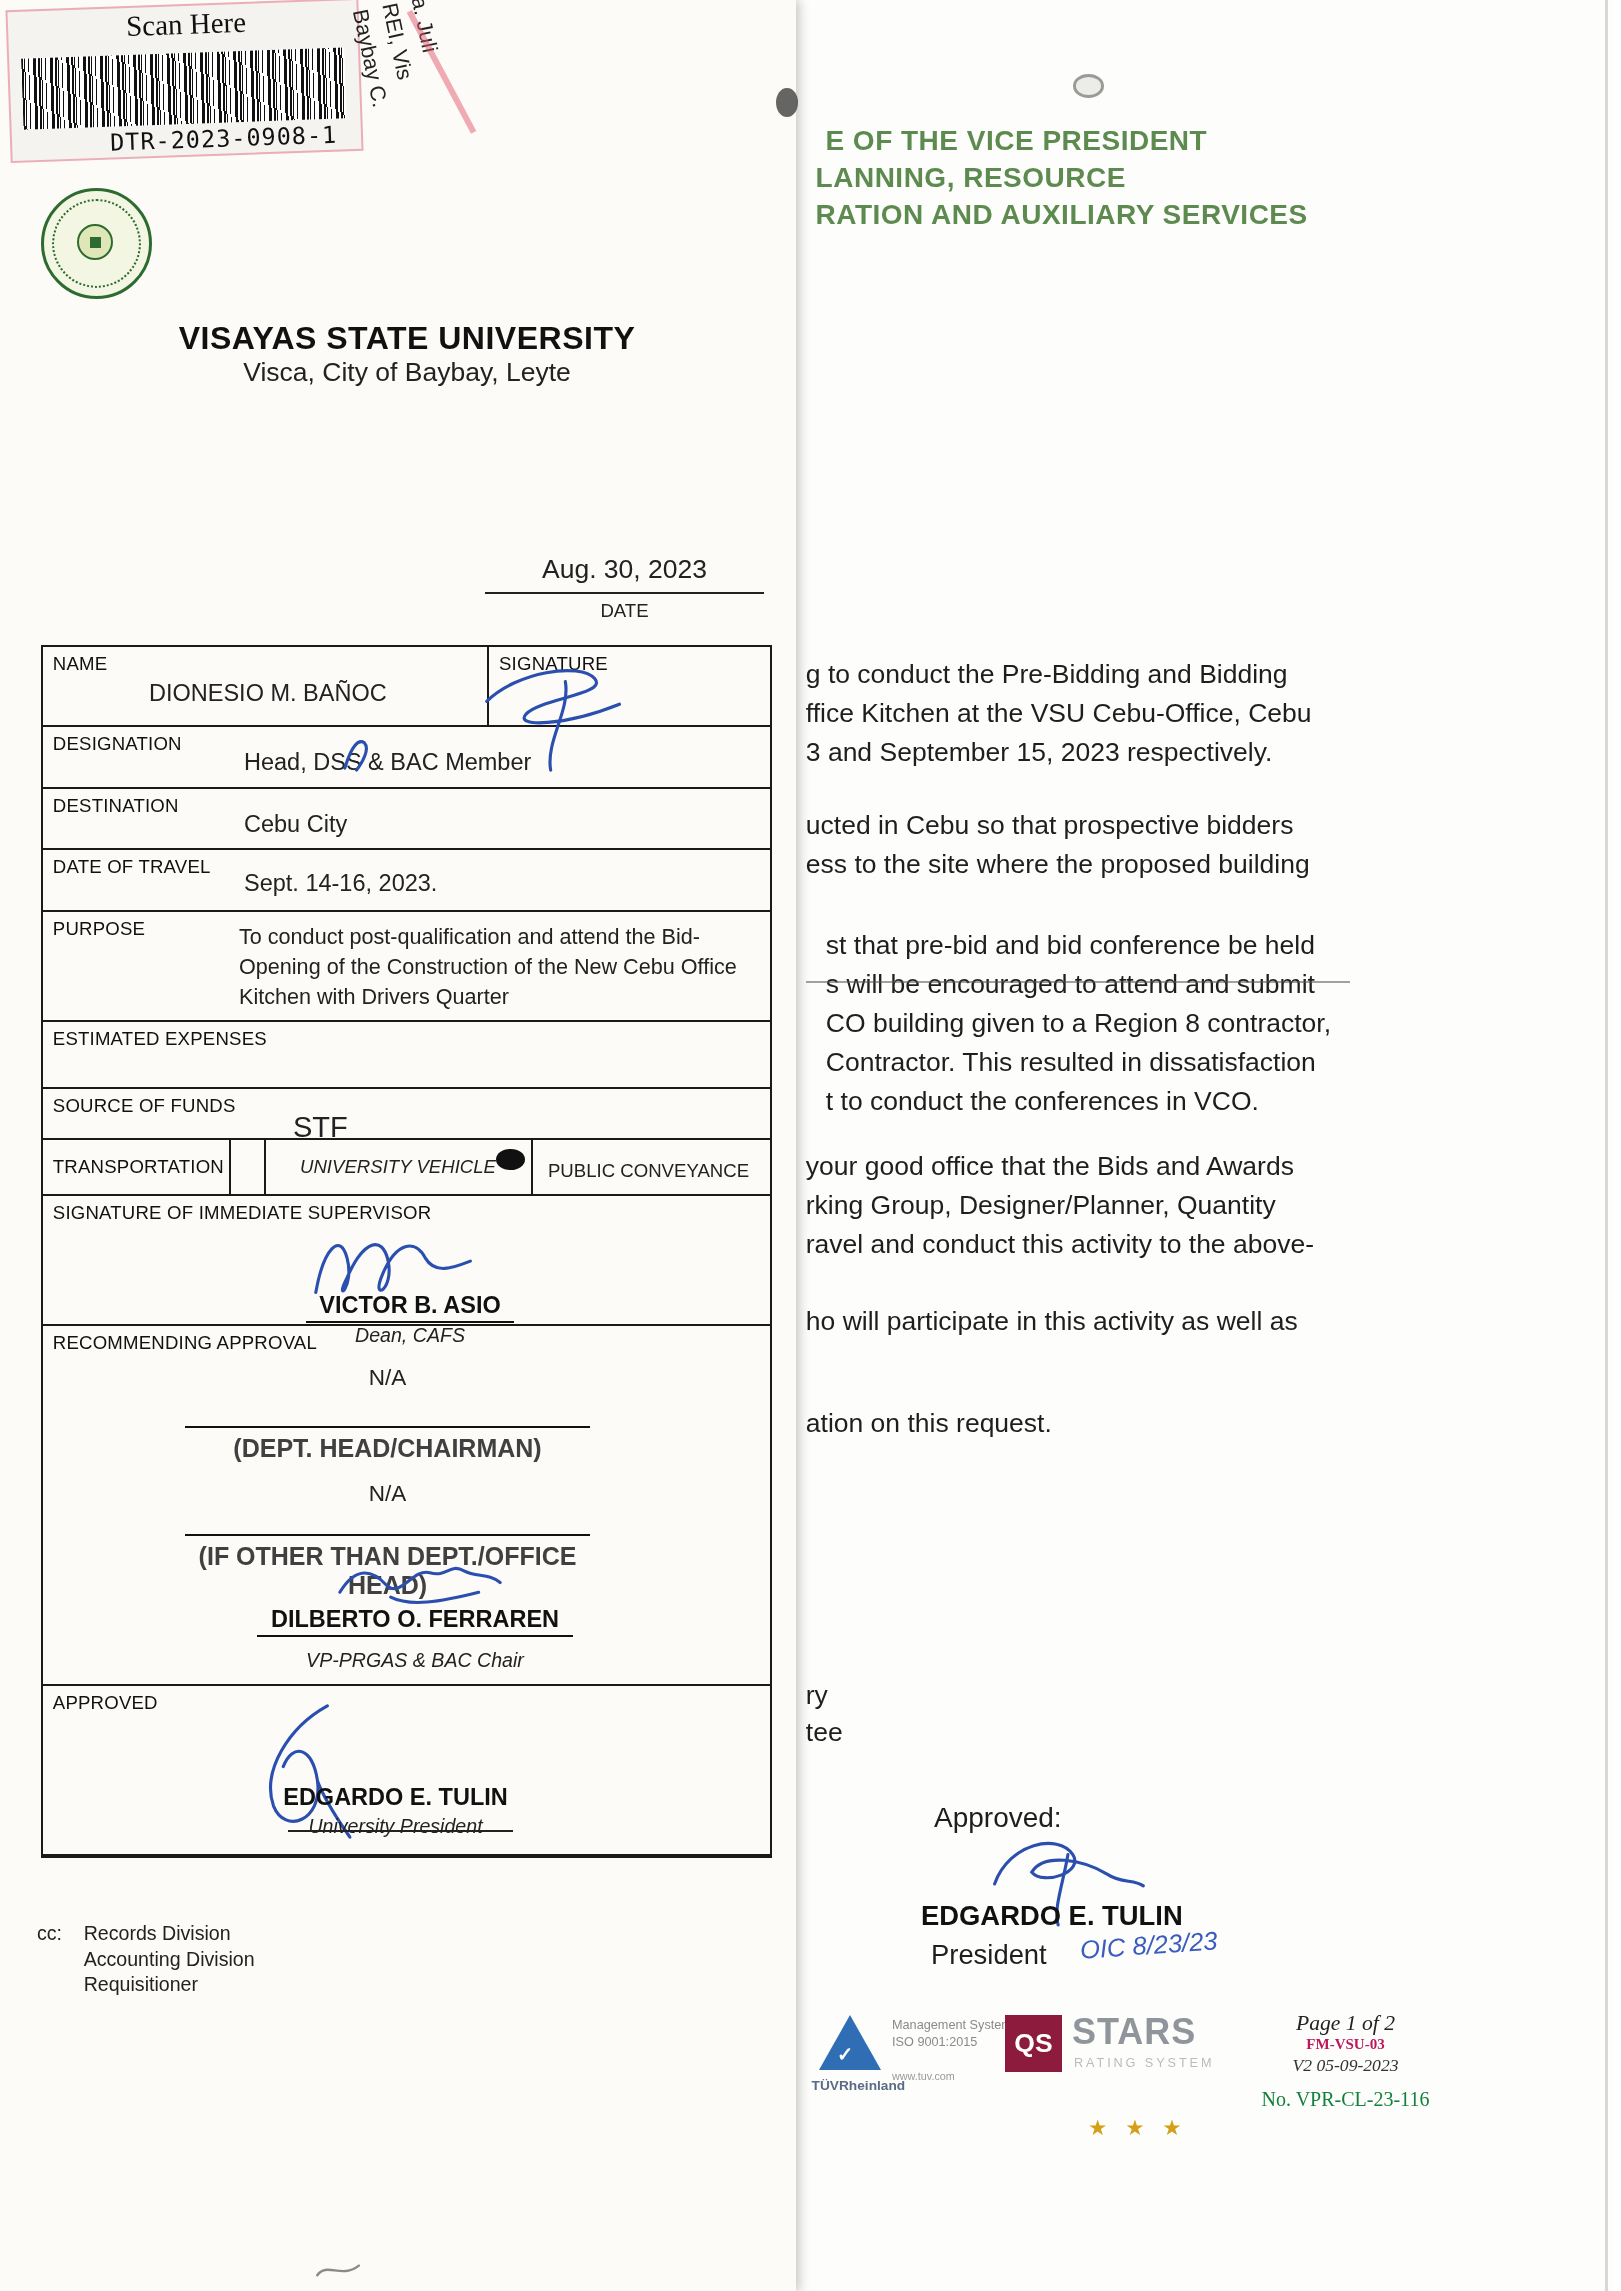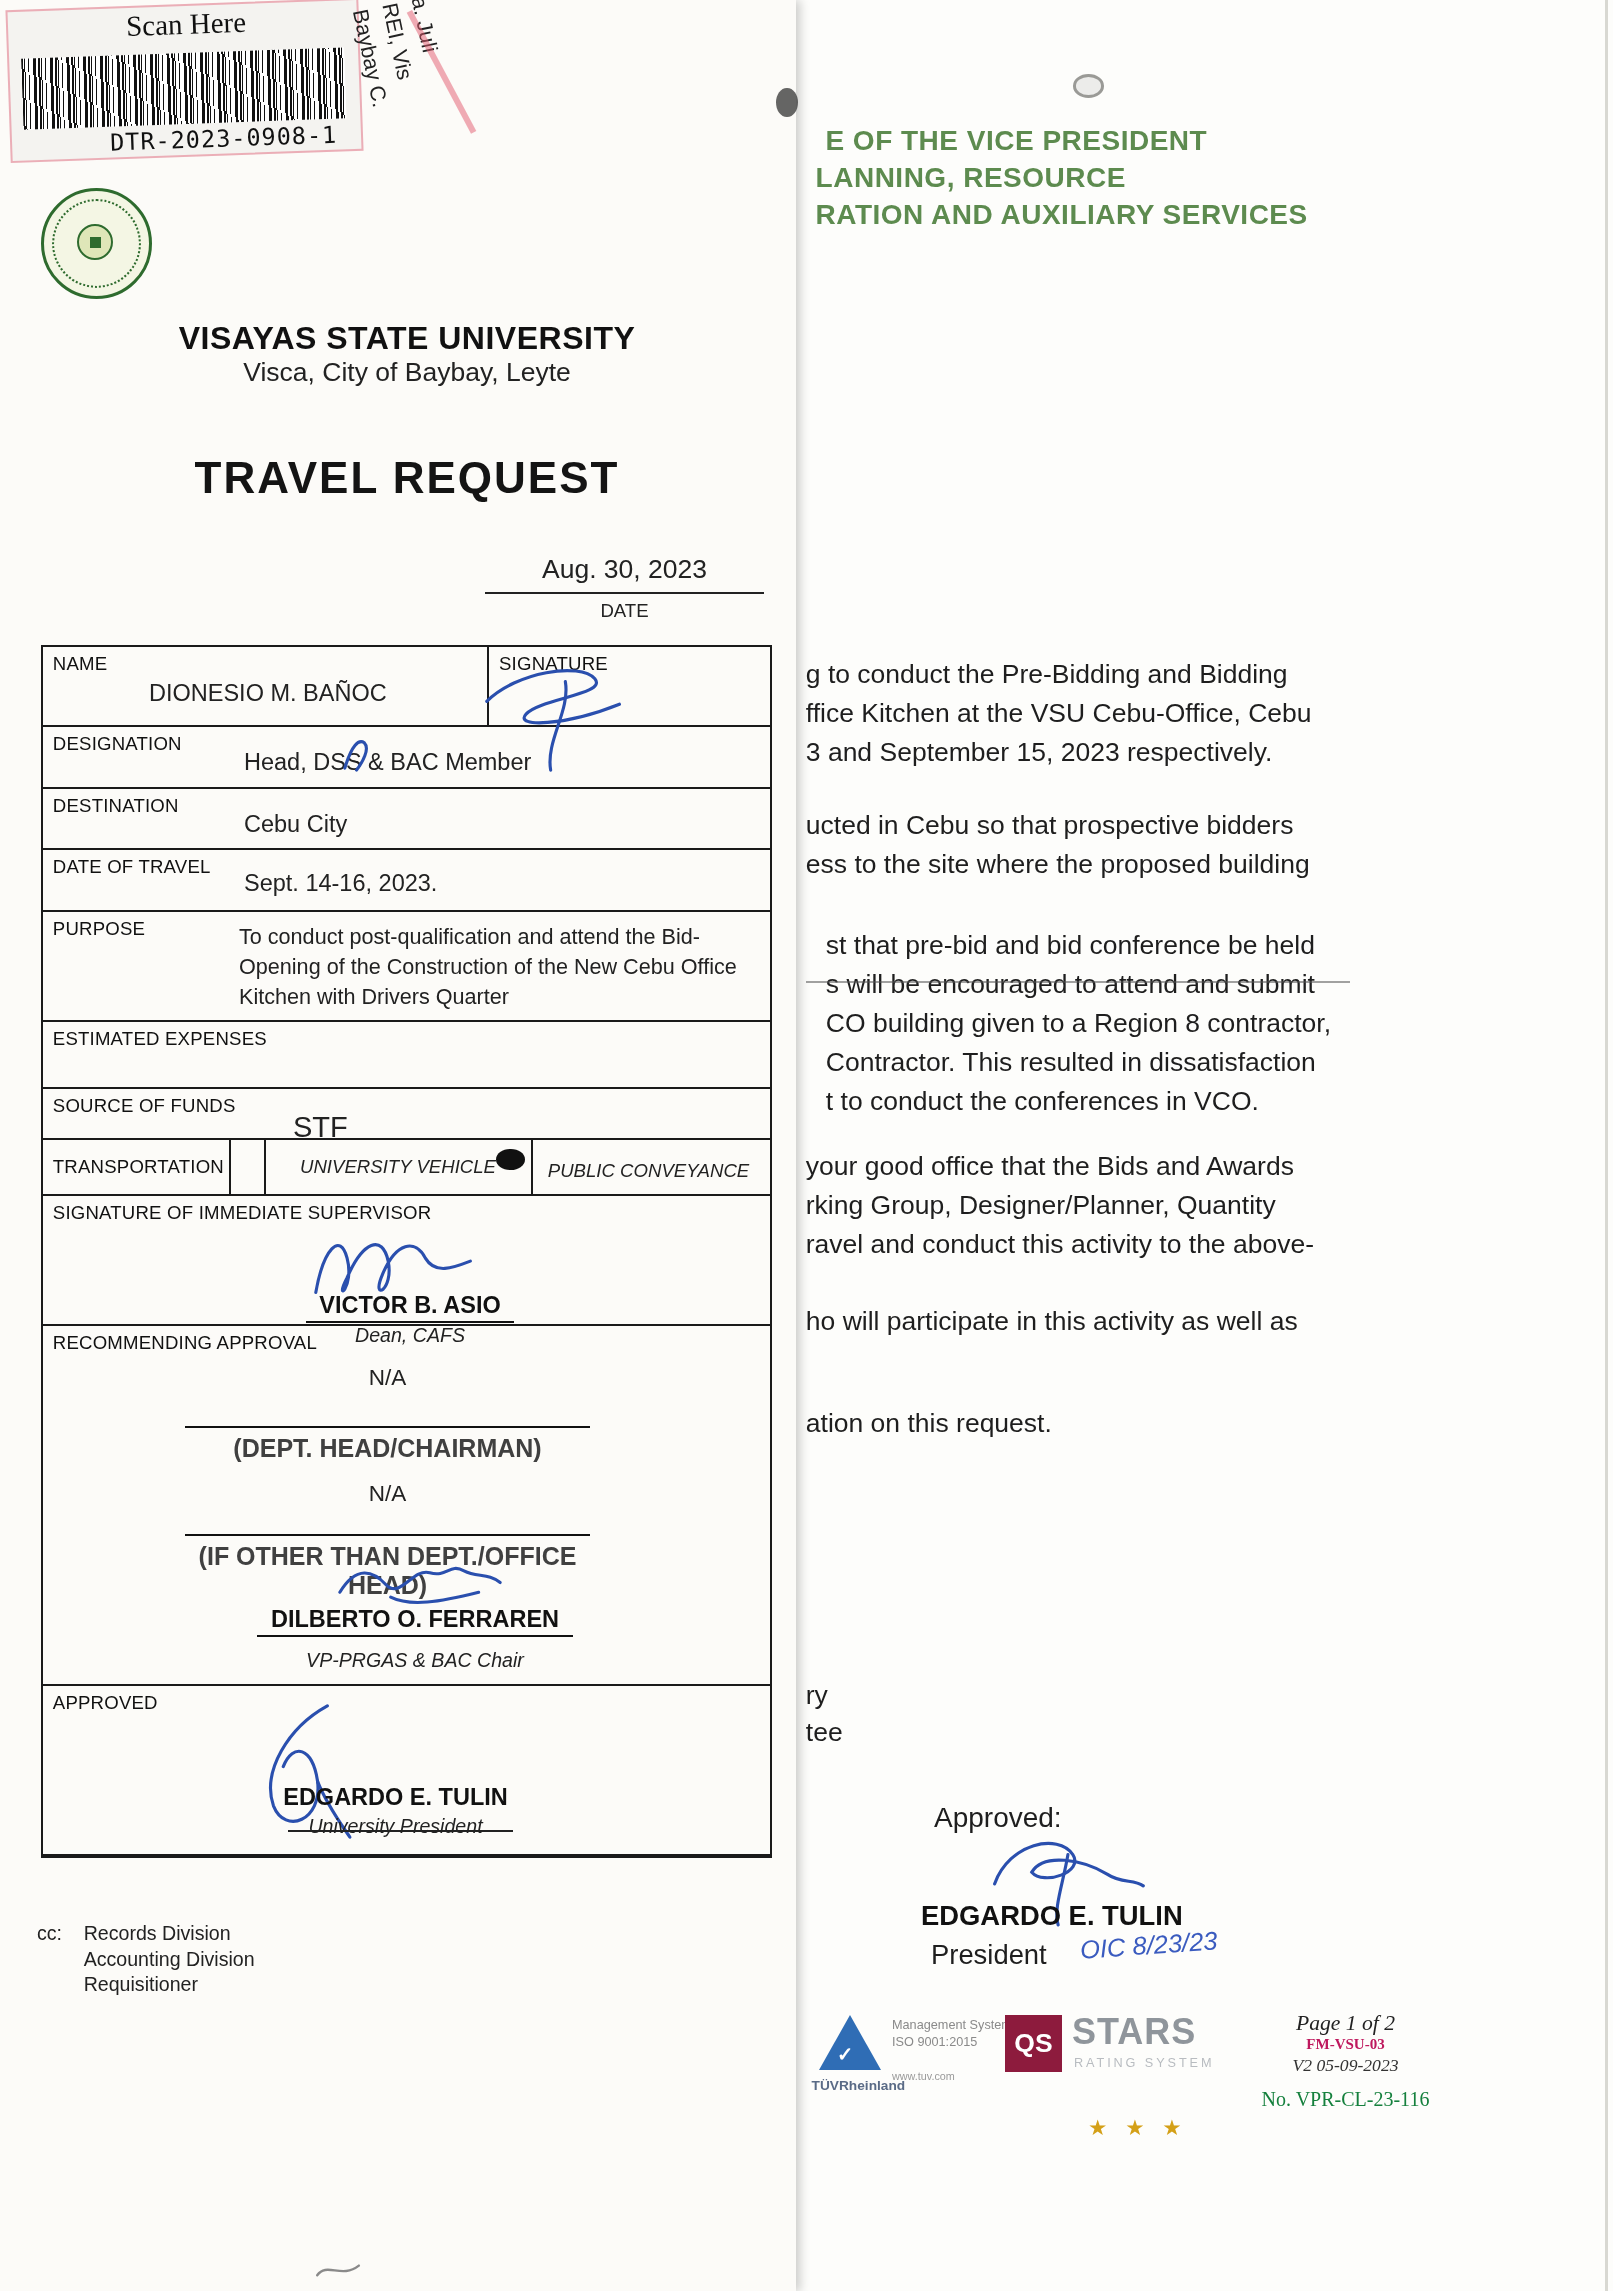--- a/index.html
+++ b/index.html
@@ -193,21 +193,20 @@
 
     <div id="seal">
       <div class="ring2"></div>
       <div class="core">
         <div class="sq"></div>
       </div>
     </div>
 
     <div class="uni-name">VISAYAS STATE UNIVERSITY</div>
     <div class="uni-loc">Visca, City of Baybay, Leyte</div>
-    <div class="form-title">TRAVEL REQUEST</div>
 
     <div class="date-value">Aug. 30, 2023</div>
     <div class="date-line"></div>
     <div class="date-caption">DATE</div>
 
     <div id="form-table">
 
       <div class="row" style="height:80px;">
         <span class="flabel">NAME</span>
         <span class="fvalue" style="left:106px;top:33px;">DIONESIO M. BAÑOC</span>
@@ -248,21 +247,21 @@
         <span class="fvalue" style="left:250px;top:21.6px;font-size:29px;">STF</span>
       </div>
 
       <div class="row" style="height:56px;">
         <span class="flabel" style="top:15.7px;">TRANSPORTATION</span>
         <div class="vline" style="left:186px;"></div>
         <div class="vline" style="left:221px;"></div>
         <span class="fvalue" style="left:221px;top:15.7px;width:268px;text-align:center;font-size:18.6px;font-style:italic;">UNIVERSITY VEHICLE</span>
         <div class="abs" style="left:453px;top:8.8px;width:29px;height:21.6px;background:#111;border-radius:50%;"></div>
         <div class="vline" style="left:488px;"></div>
-        <span class="fvalue" style="left:488px;top:19.6px;width:235px;text-align:center;font-size:18.6px;font-style:italic;">PUBLIC CONVEYANCE</span>
+        <span class="fvalue" style="left:488px;top:19.6px;width:235px;text-align:center;font-size:18.6px;">PUBLIC CONVEYANCE</span>
       </div>
 
       <div class="row" style="height:130px;">
         <span class="flabel">SIGNATURE OF IMMEDIATE SUPERVISOR</span>
         <svg class="sig" style="left:263px;top:17.6px;" width="181" height="103" viewBox="0 0 185 105">
           <path d="M10,80 C18,35 35,18 42,45 C50,75 28,92 42,65 C58,28 78,20 84,48 C90,78 66,90 78,62 C92,28 112,25 122,45 C132,62 150,55 168,48"></path>
         </svg>
         <div class="abs" style="left:225px;top:96px;width:284px;text-align:center;">
           <span class="sig-name">VICTOR B. ASIO</span>
         </div>

